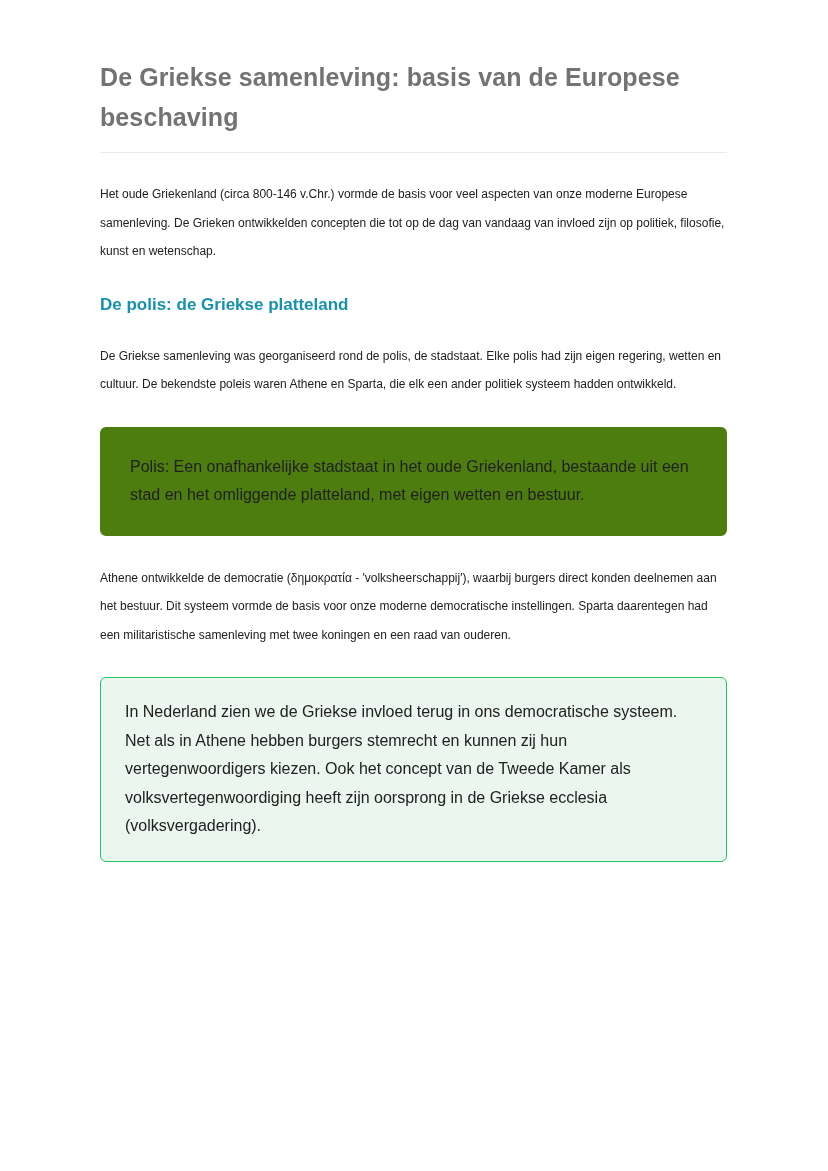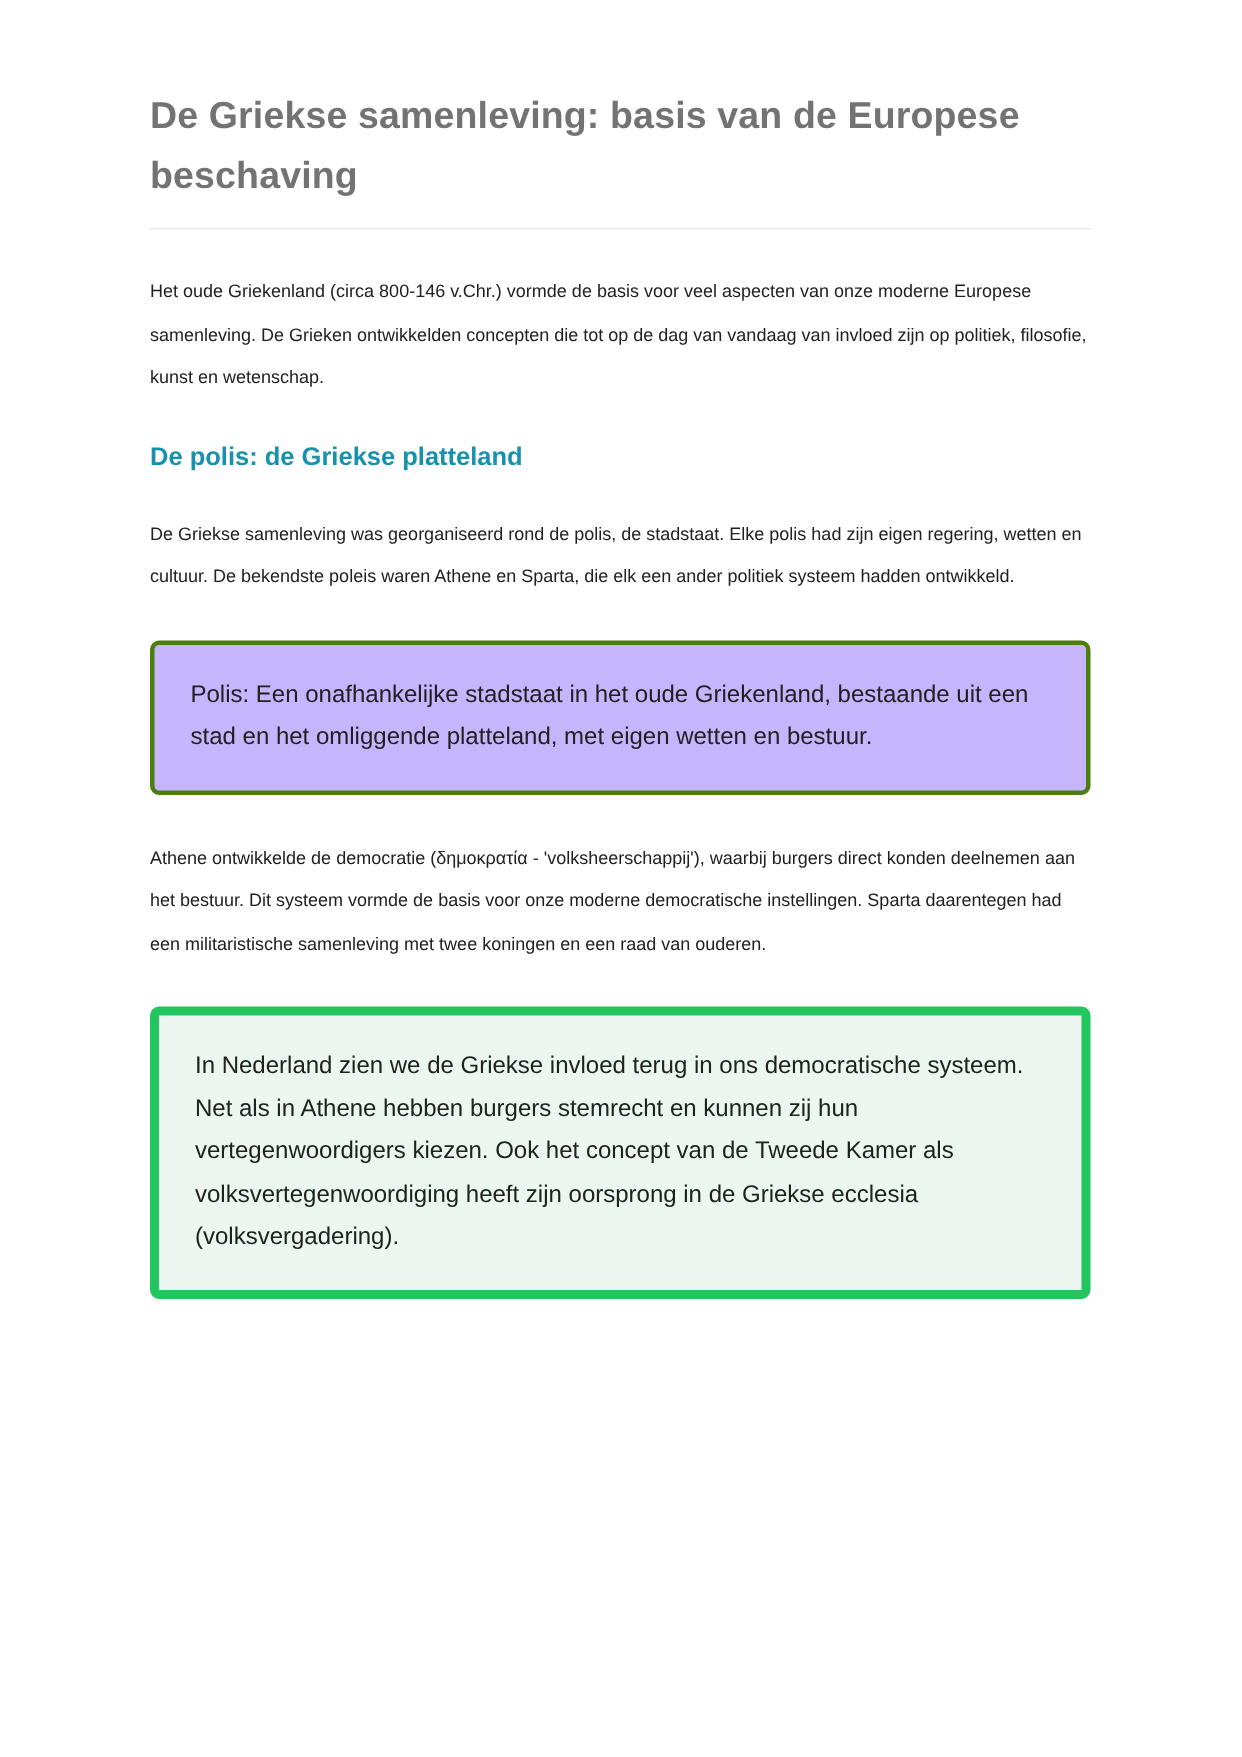--- a/index.html
+++ b/index.html
@@ -55,26 +55,26 @@
     padding: 20px 24px;
     margin: 0 0 28px 0;
   }
   .callout p {
     margin: 0;
     font-size: 16px;
     line-height: 28.5px;
     color: #212121;
   }
   .callout-definition {
-    background: #c4b5fd;
-    border: 3px solid #4d7c0f;
+    background: #4d7c0f;
+    border: 6px solid #4d7c0f;
   }
   .callout-example {
     background: #eaf6ef;
-    border: 6px solid #22c55e;
+    border: 1px solid #22c55e;
   }
 </style>
 </head>
 <body>
 
 <main class="article">
   <h1 class="page-title">De Griekse samenleving: basis van de Europese beschaving</h1>
 
   <hr class="title-divider">
 

